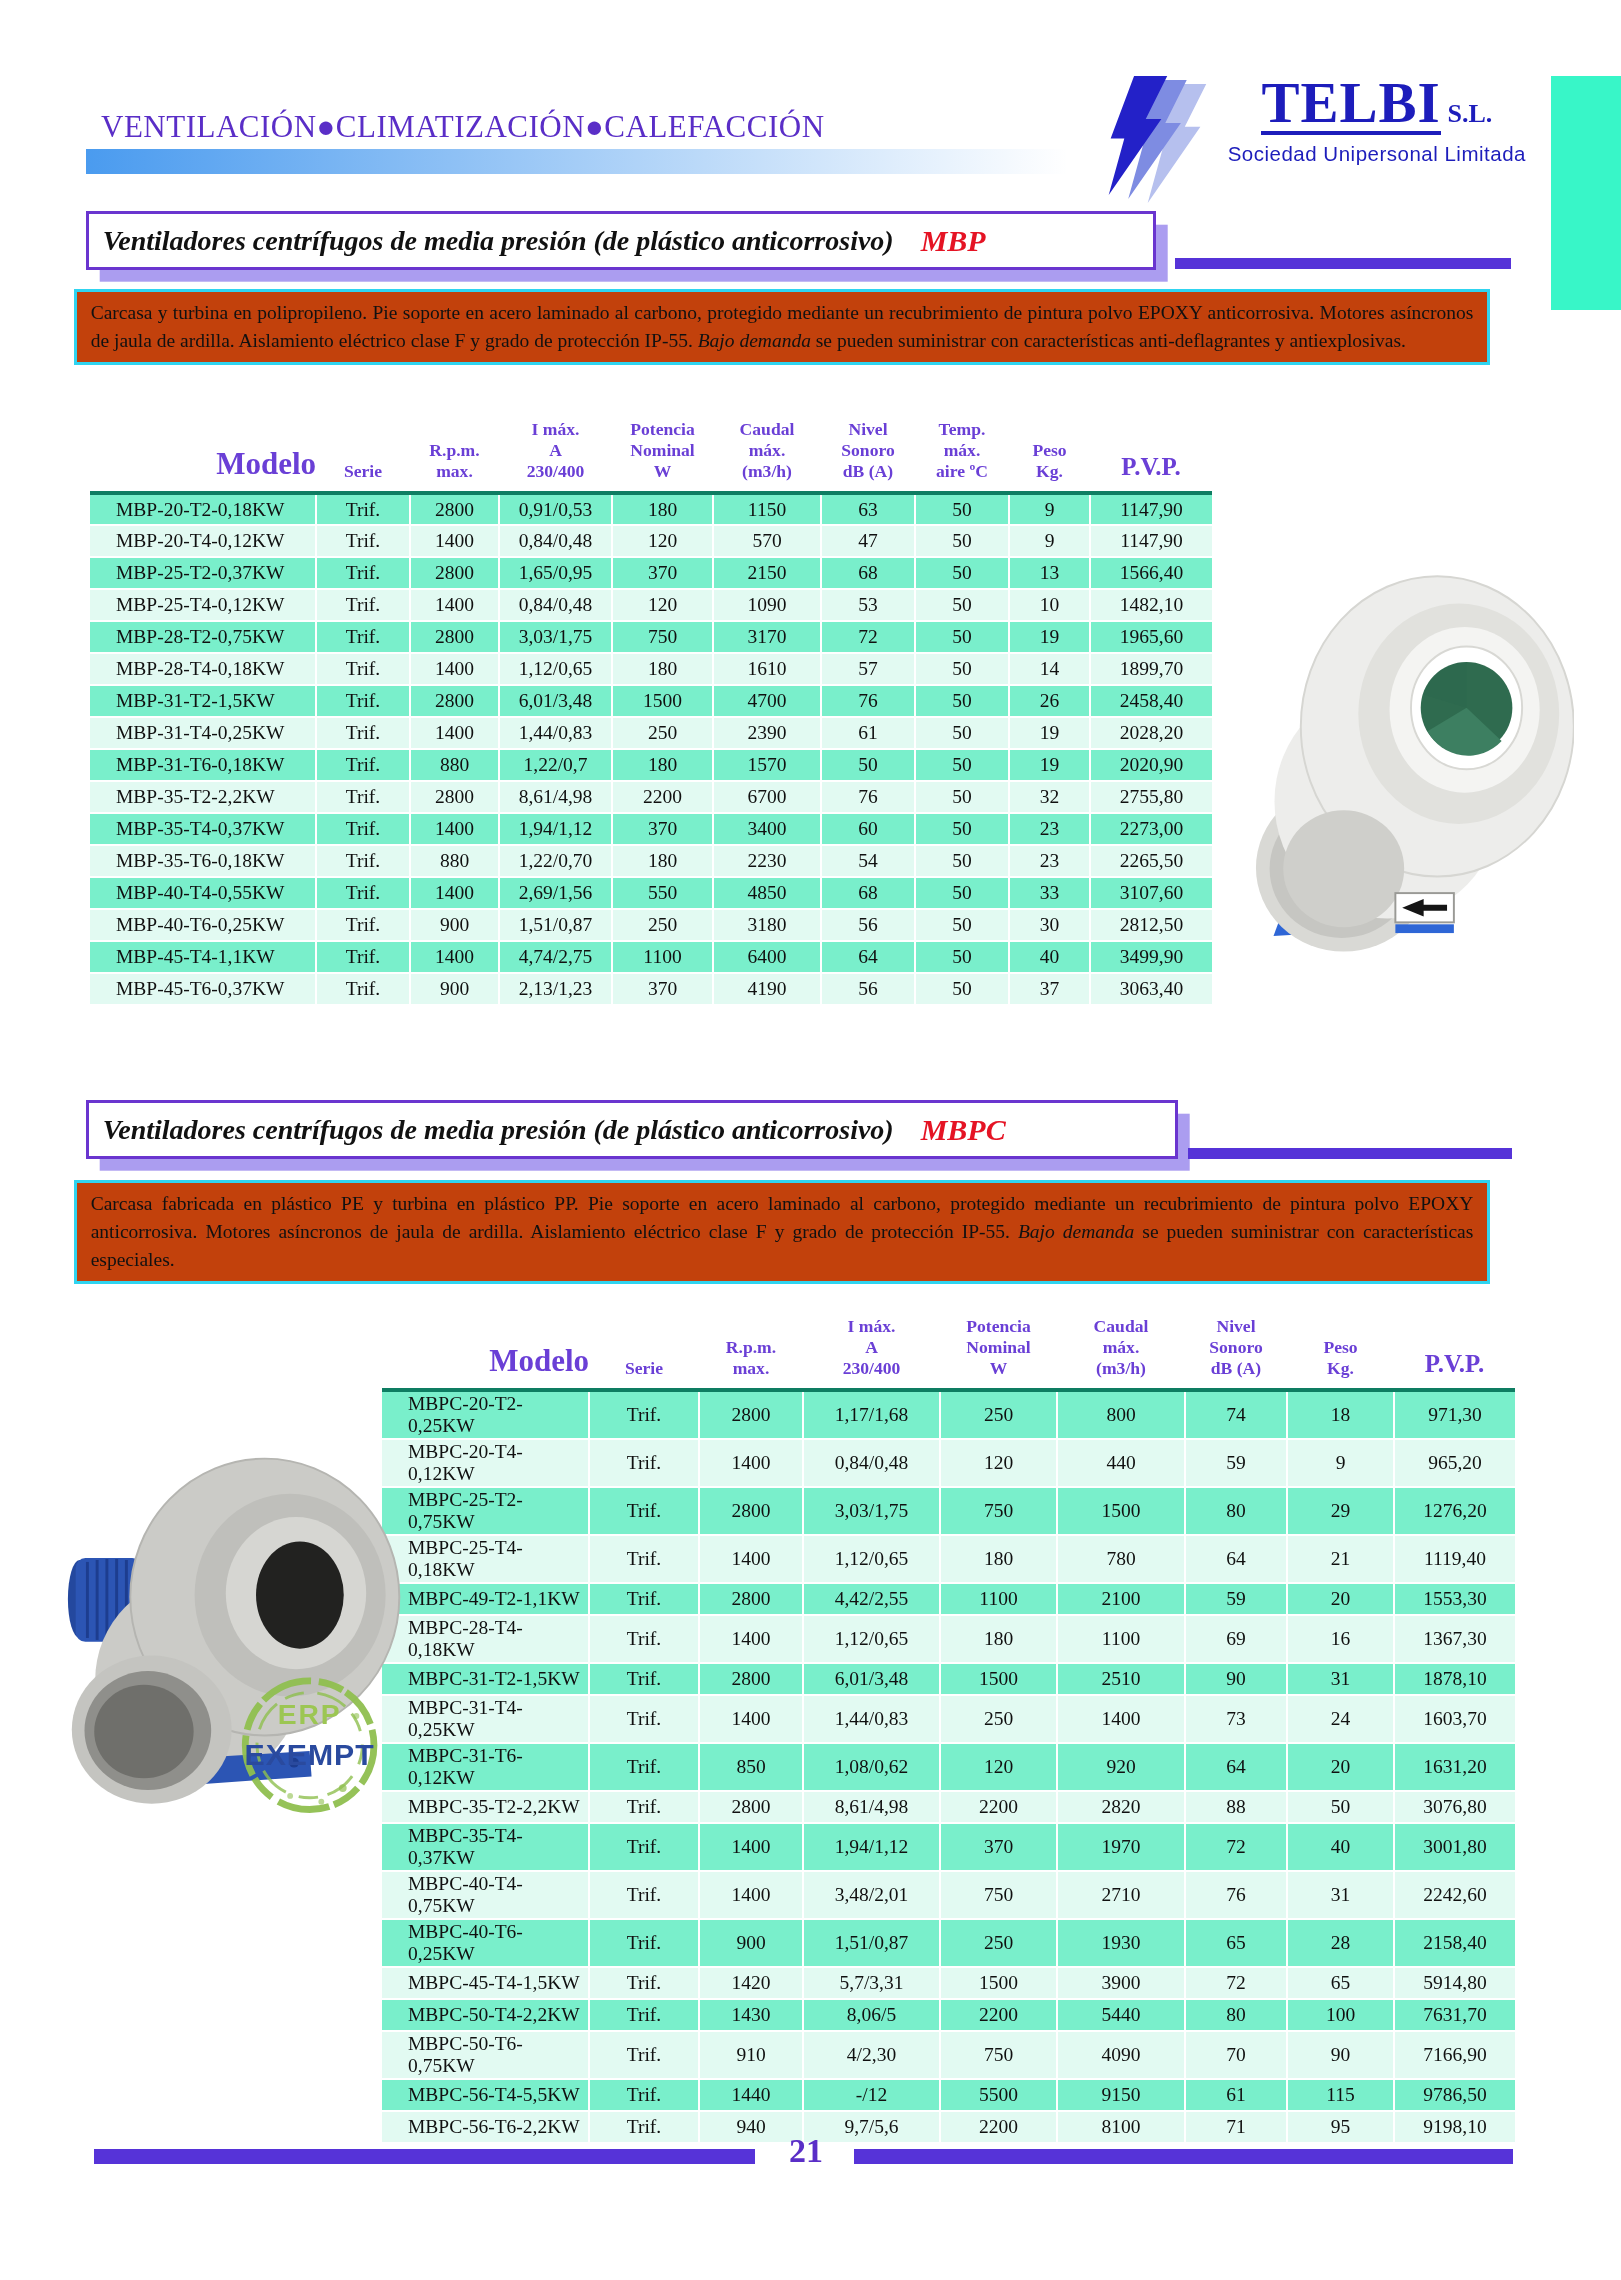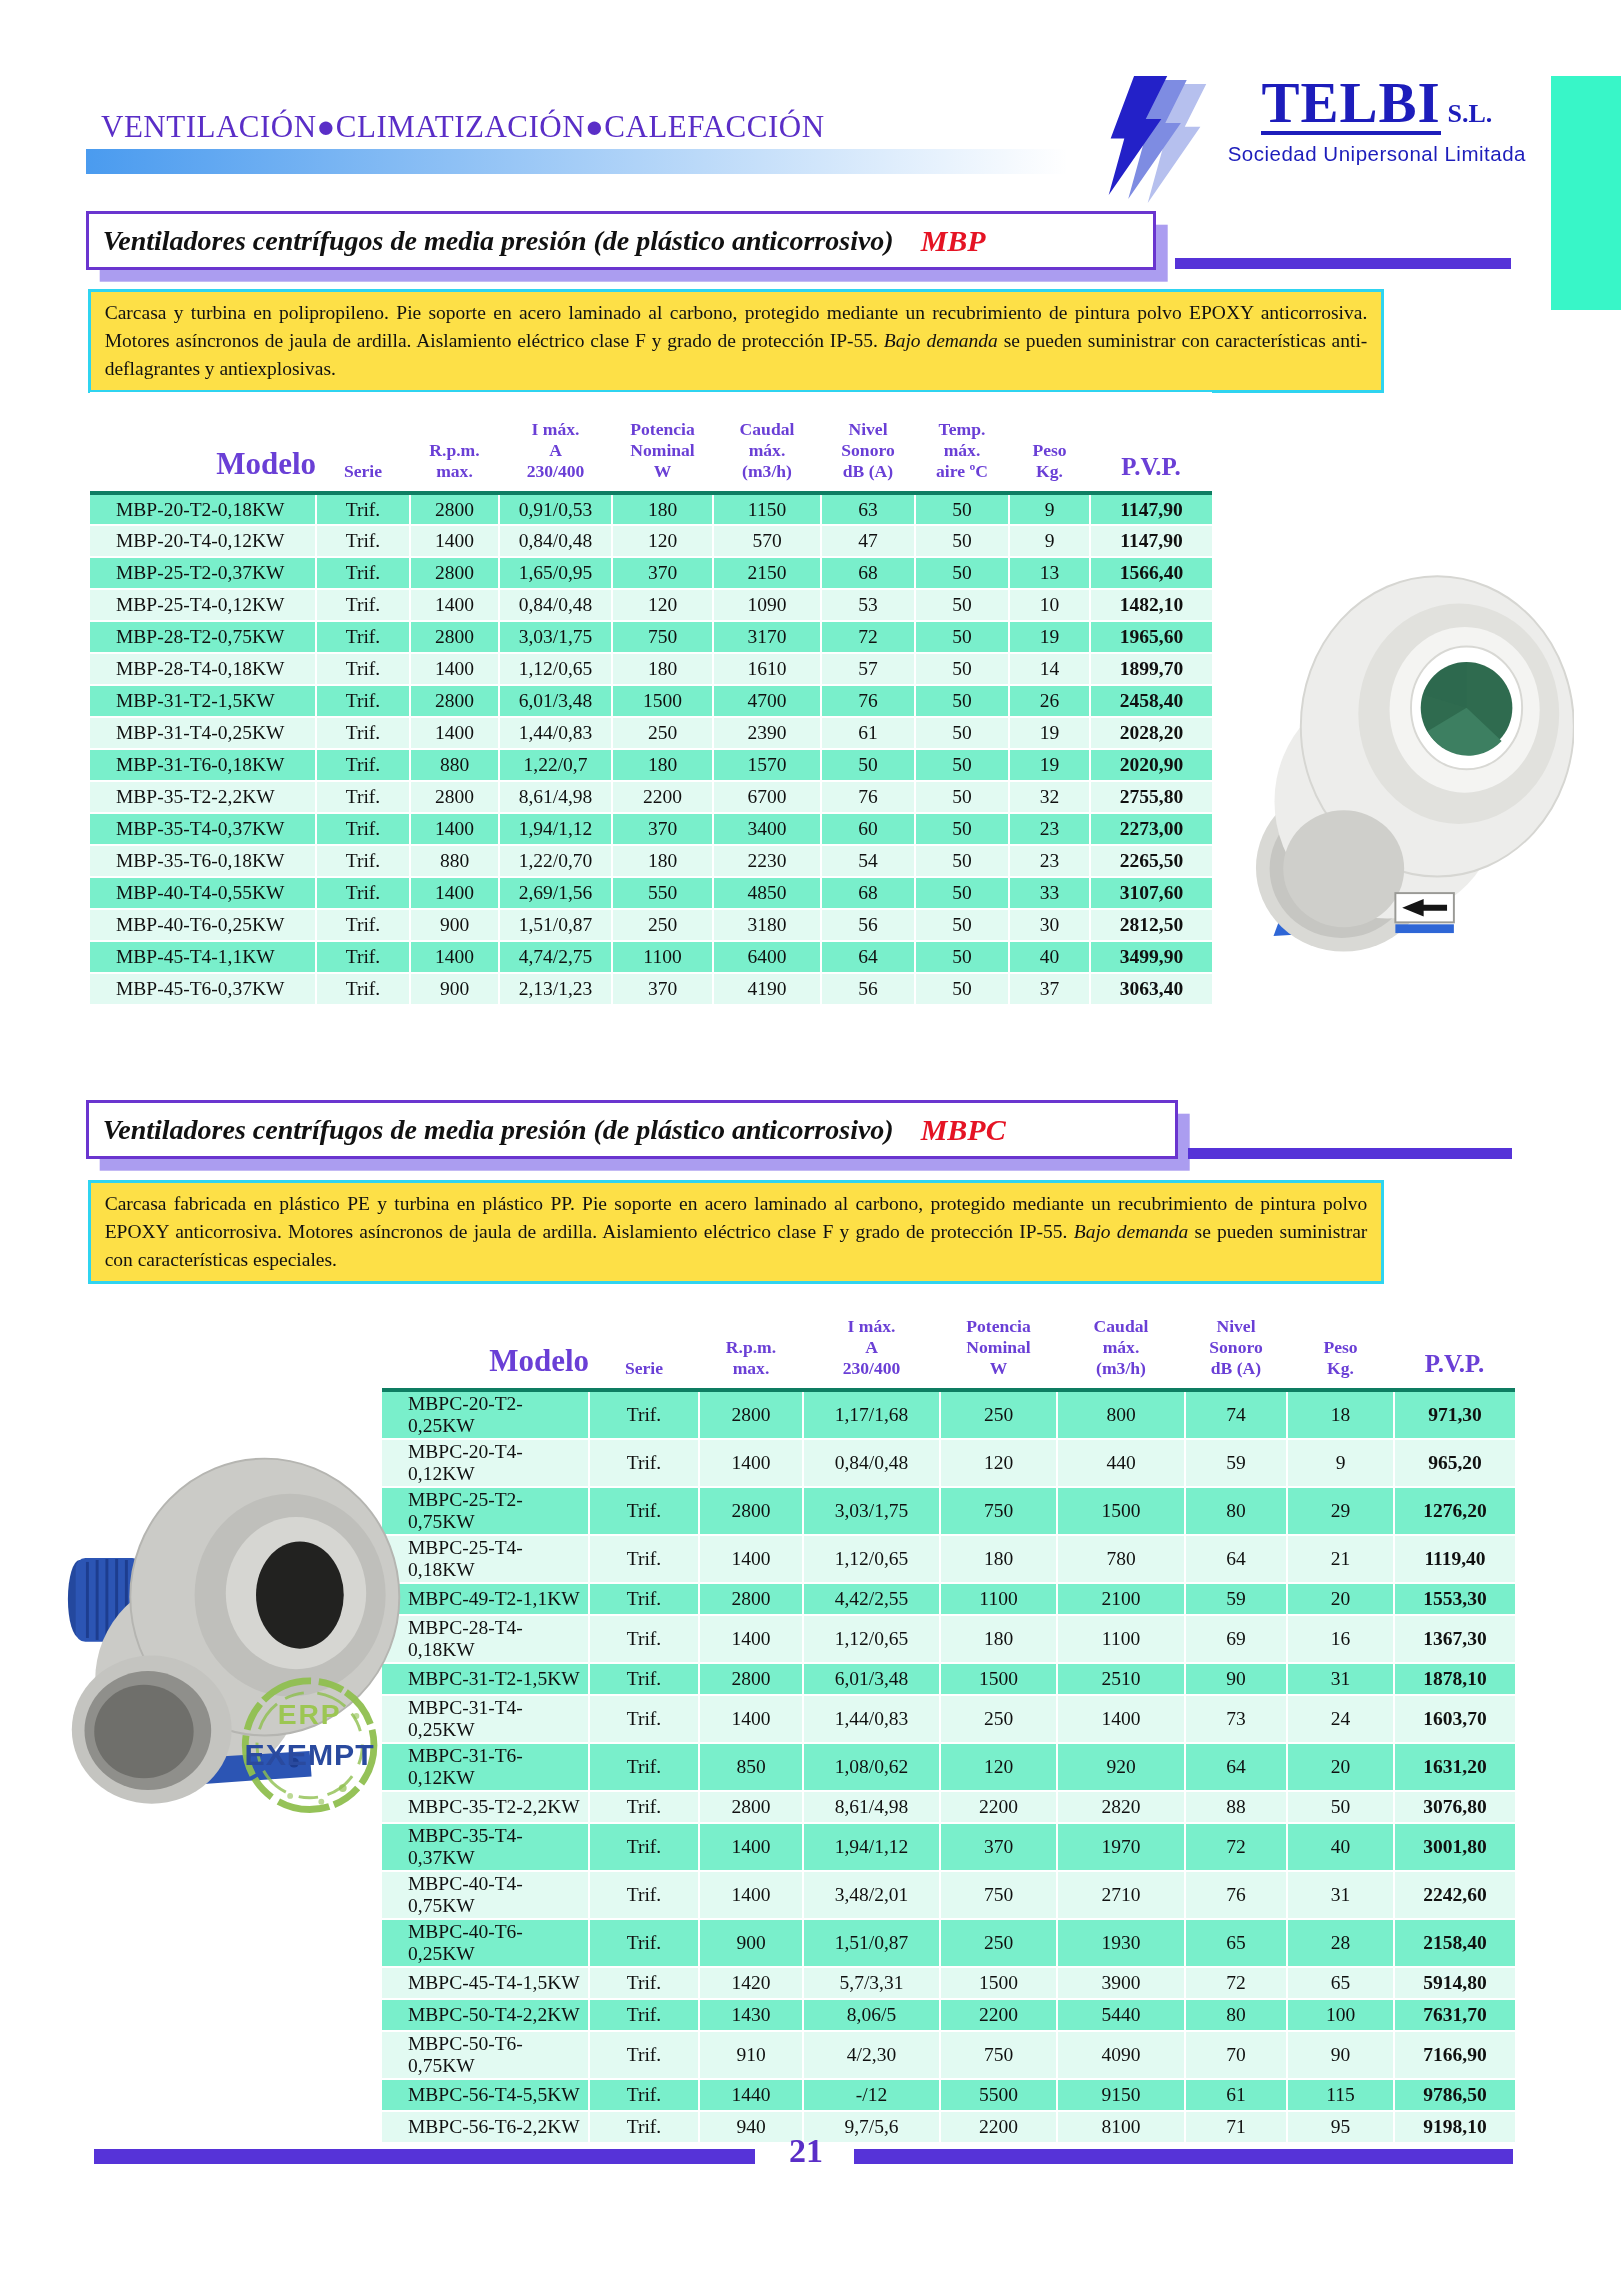--- a/index.html
+++ b/index.html
@@ -31,40 +31,40 @@
     box-shadow:12.7px 12.7px 0 -1px var(--shadow-lavender);display:flex;align-items:center;padding-left:13.7px;}
   .tbar1{top:211px;width:1070px;}
   .tbar2{top:1100px;width:1092px;}
   .ttext{font-family:"Liberation Serif",serif;font-style:italic;font-weight:bold;font-size:28px;color:#111;}
   .tcode{font-family:"Liberation Serif",serif;font-style:italic;font-weight:bold;font-size:30px;color:var(--badge-red);margin-left:27px;}
   .trule{position:absolute;height:10.7px;background:var(--bar-purple);}
   .trule1{left:1175px;top:258px;width:336px;}
   .trule2{left:1188px;top:1148px;width:324px;}
 
   
-  .descbox{position:absolute;left:88px;width:1296px;border:3.9px solid var(--cyan-border);
-    padding:6.8px 13.7px;font-size:19.5px;line-height:1.45;text-align:justify;color:#111;background:#fde047;}
+  .descbox{position:absolute;left:74px;width:1416px;border:3.9px solid var(--cyan-border);
+    padding:6.8px 13.7px;font-size:19.5px;line-height:1.45;text-align:justify;color:#111;background:#c2410c;}
   .descbox1{top:289px;}
   .descbox2{top:1180px;}
 
   
   .ptable{position:absolute;border-collapse:collapse;table-layout:fixed;}
   .table1{left:90px;top:392px;width:1122px;}
   .table2{left:382px;top:1289px;width:1133px;}
   .ptable th{vertical-align:bottom;text-align:center;color:var(--th-purple);font-weight:bold;
     font-size:17.6px;line-height:1.2;padding-bottom:8.8px;border-bottom:4.9px solid var(--sep-green);height:101px;background:#fff;}
   .ptable th.h-modelo{text-align:right;font-size:31px;padding-left:5.9px;}
   .ptable th.h-pvp{font-size:25px;}
   .ptable td{height:32px;text-align:center;font-size:19.5px;color:#101010;padding:1px 2.9px;}
   .ptable tbody tr{border-bottom:2.9px solid #fff;}
   .ptable td + td{border-left:2.9px solid #fff;}
   .ptable tr.dark td{background:var(--row-dark);}
   .ptable tr.light td{background:var(--row-light);}
   .ptable td:first-child{text-align:left;padding-left:26px;}
-  .ptable td:last-child{font-weight:bold;}
+  .ptable td:last-child{font-weight:normal;}
 
   
   .fan{position:absolute;}
   .fan1{left:1246px;top:546px;width:328px;height:429px;}
   .fan2{left:64px;top:1441px;width:347px;height:392px;}
 
   
   .fbar{position:absolute;top:2149px;height:14.6px;background:var(--bar-purple);}
   .fbar-left{left:94px;width:661px;}
   .fbar-right{left:854px;width:659px;}

